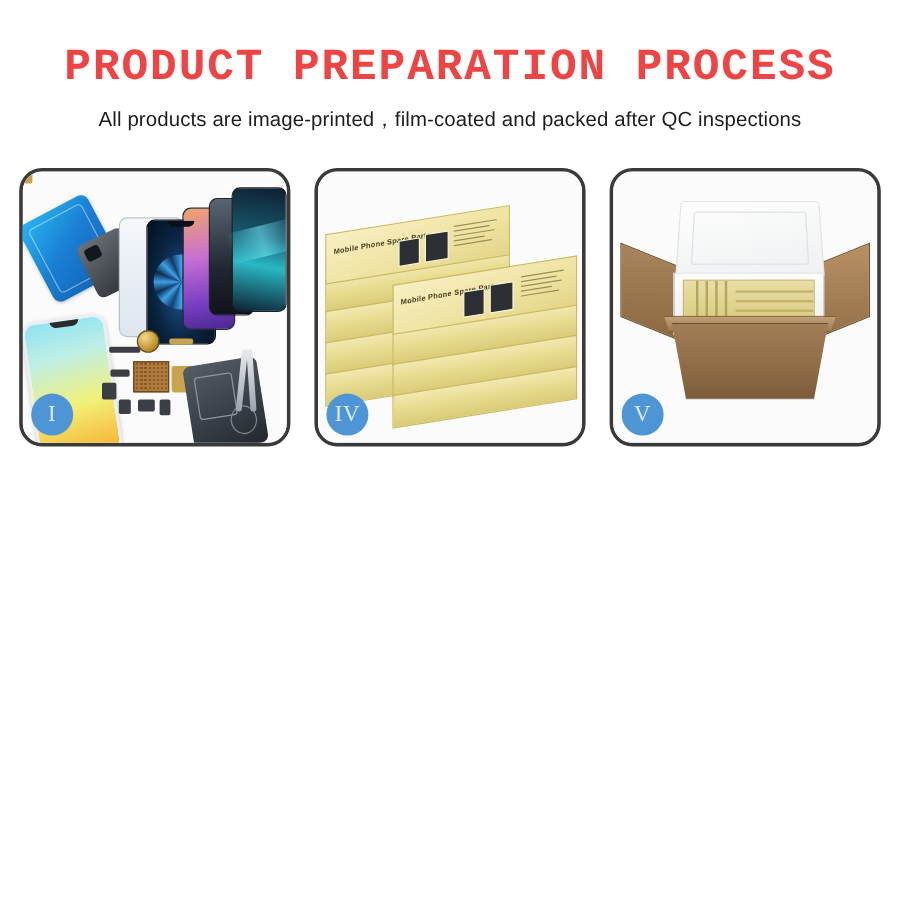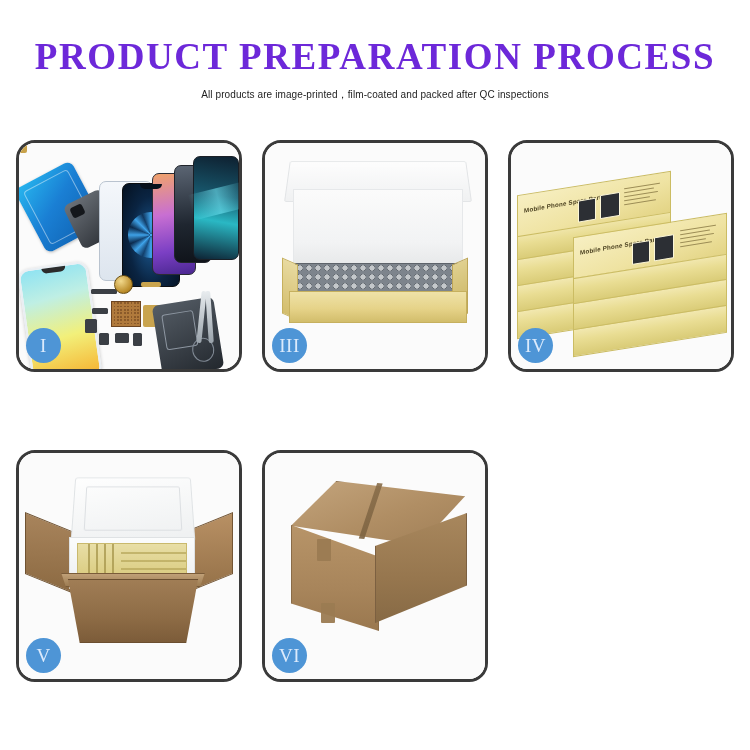--- a/index.html
+++ b/index.html
@@ -15,32 +15,32 @@
     position: relative;
   }
 
   
   .header {
     width: 750px;
     padding-top: 38px;
     text-align: center;
   }
   .page-title {
-    font-family: Liberation Serif, serif;
+    font-family: Liberation Mono, monospace;
     font-size: 37px;
     font-weight: 700;
     letter-spacing: 1.6px;
-    color: #6d28d9;
+    color: #ef4444;
     line-height: 1.05;
     white-space: nowrap;
   }
   .page-subtitle {
     margin-top: 11px;
     font-family: "Liberation Sans", sans-serif;
-    font-size: 10px;
+    font-size: 17px;
     font-weight: 400;
     color: #1d1d1d;
     letter-spacing: 0.1px;
     white-space: nowrap;
   }
 
   
   .grid {
     position: absolute;
     top: 140px;
@@ -432,32 +432,20 @@
       <div class="tweezer">
         <i style="left:10px;transform:rotate(6deg);"></i>
         <i style="left:18px;transform:rotate(-4deg);"></i>
       </div>
     </div>
     <div class="badge">I</div>
     <span class="sr-only">Mobile phone screens, LCD assemblies and disassembled spare parts</span>
   </div>
 
 
-  <div class="panel">
-    <div class="panel-stage">
-      <div class="kbox-lid"></div>
-      <div class="kbox-foam"></div>
-      <div class="kbox-wrap"></div>
-      <div class="kbox-left"></div>
-      <div class="kbox-right"></div>
-      <div class="kbox-front"></div>
-    </div>
-    <div class="badge">III</div>
-    <span class="sr-only">Open kraft box with foam padding and bubble wrap inside</span>
-  </div>
 
   <div class="panel">
     <div class="panel-stage">
       <div class="stack">
         <div class="sbox" style="left:0px;  top:60px;"></div>
         <div class="sbox" style="left:0px;  top:86px;"></div>
         <div class="sbox" style="left:0px;  top:112px;"></div>
         <div class="sbox" style="left:0px;  top:138px;"></div>
         <div class="sbox" style="left:56px; top:104px;"></div>
         <div class="sbox" style="left:56px; top:130px;"></div>
@@ -510,26 +498,14 @@
           <b style="top:24px;"></b>
           <b style="top:32px;"></b>
       </div>
       <div class="v-rim"></div>
       <div class="v-front"></div>
     </div>
     <div class="badge">V</div>
     <span class="sr-only">Boxes loaded into foam box inside shipping carton</span>
   </div>
 
-  <div class="panel">
-    <div class="panel-stage">
-      <div class="c-top"></div>
-      <div class="c-seam"></div>
-      <div class="c-left"></div>
-      <div class="c-right"></div>
-      <div class="c-tape" style="left:52px;top:86px;width:14px;height:22px;"></div>
-      <div class="c-tape" style="left:56px;top:150px;width:14px;height:20px;"></div>
-    </div>
-    <div class="badge">VI</div>
-    <span class="sr-only">Sealed shipping carton ready for dispatch</span>
-  </div>
 
 </div>
 
 </body></html>

